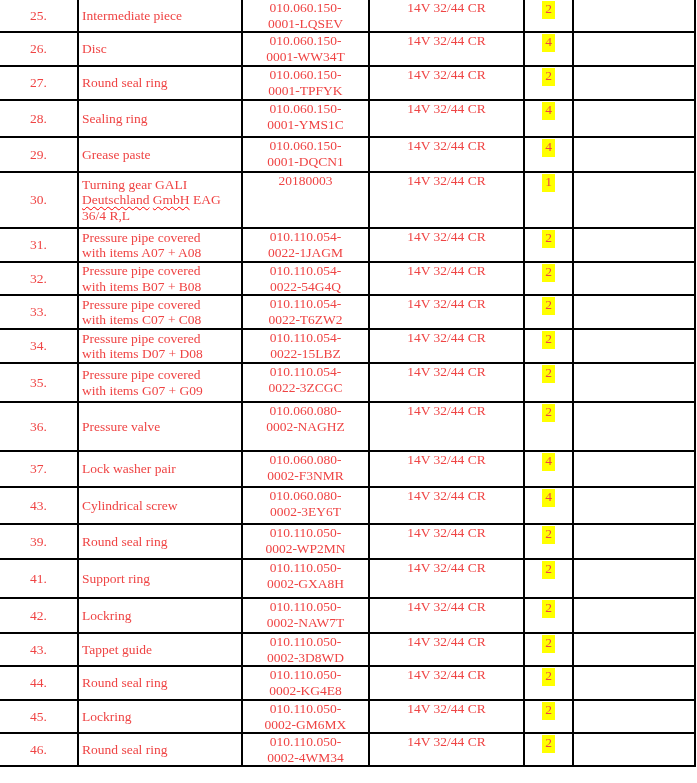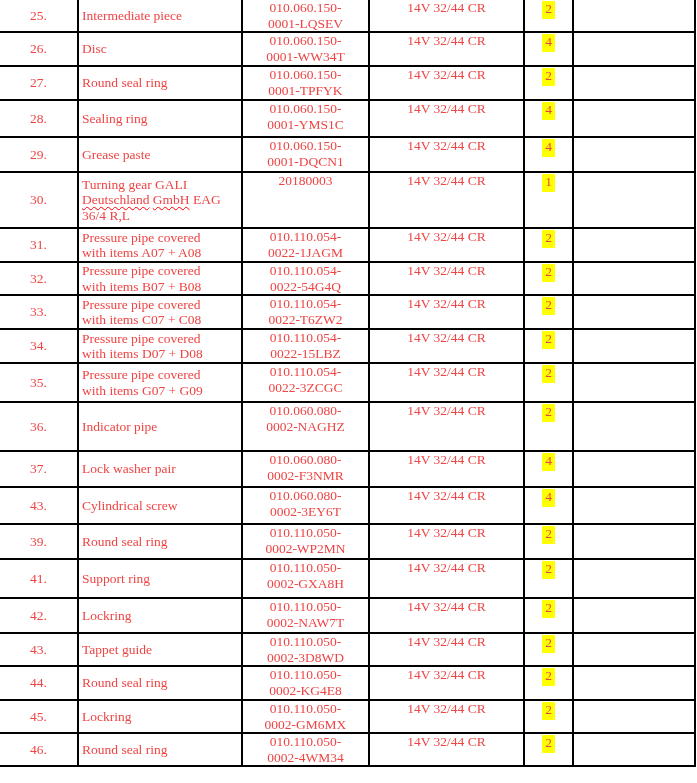--- a/index.html
+++ b/index.html
@@ -163,21 +163,21 @@
           <td class="c-desc">Pressure pipe covered
 with items G07 + G09</td>
           <td class="c-part">010.110.054-
 0022-3ZCGC</td>
           <td class="c-engine">14V 32/44 CR</td>
           <td class="c-qty"><span class="qty-hl">2</span></td>
           <td class="c-notes"></td>
         </tr>
         <tr style="height: 49px; margin-left: 43px;">
           <td class="c-no">36.</td>
-          <td class="c-desc">Indicator pipe</td>
+          <td class="c-desc">Pressure valve</td>
           <td class="c-part">010.060.080-
 0002-NAGHZ</td>
           <td class="c-engine">14V 32/44 CR</td>
           <td class="c-qty"><span class="qty-hl">2</span></td>
           <td class="c-notes"></td>
         </tr>
         <tr style="height: 36px;">
           <td class="c-no">37.</td>
           <td class="c-desc">Lock washer pair</td>
           <td class="c-part">010.060.080-

